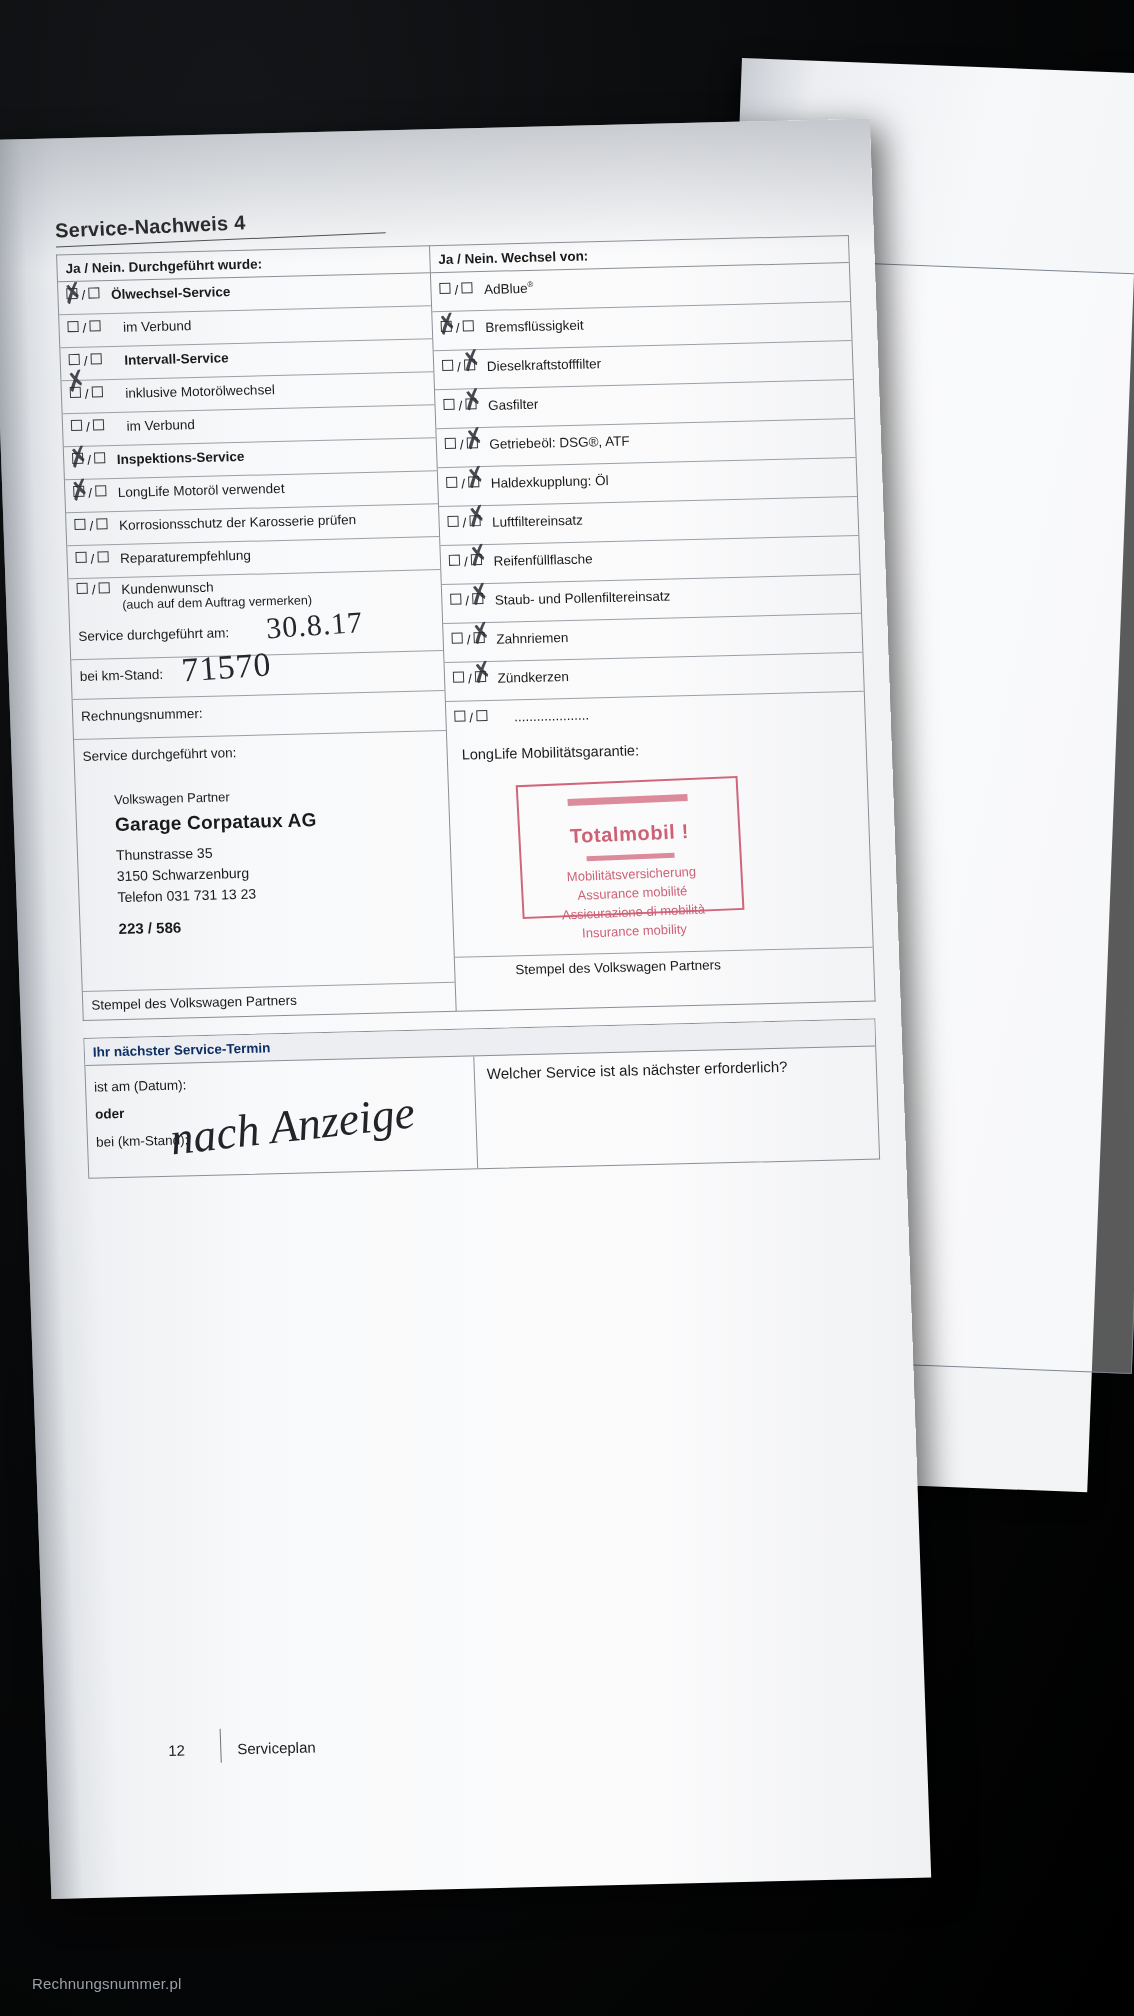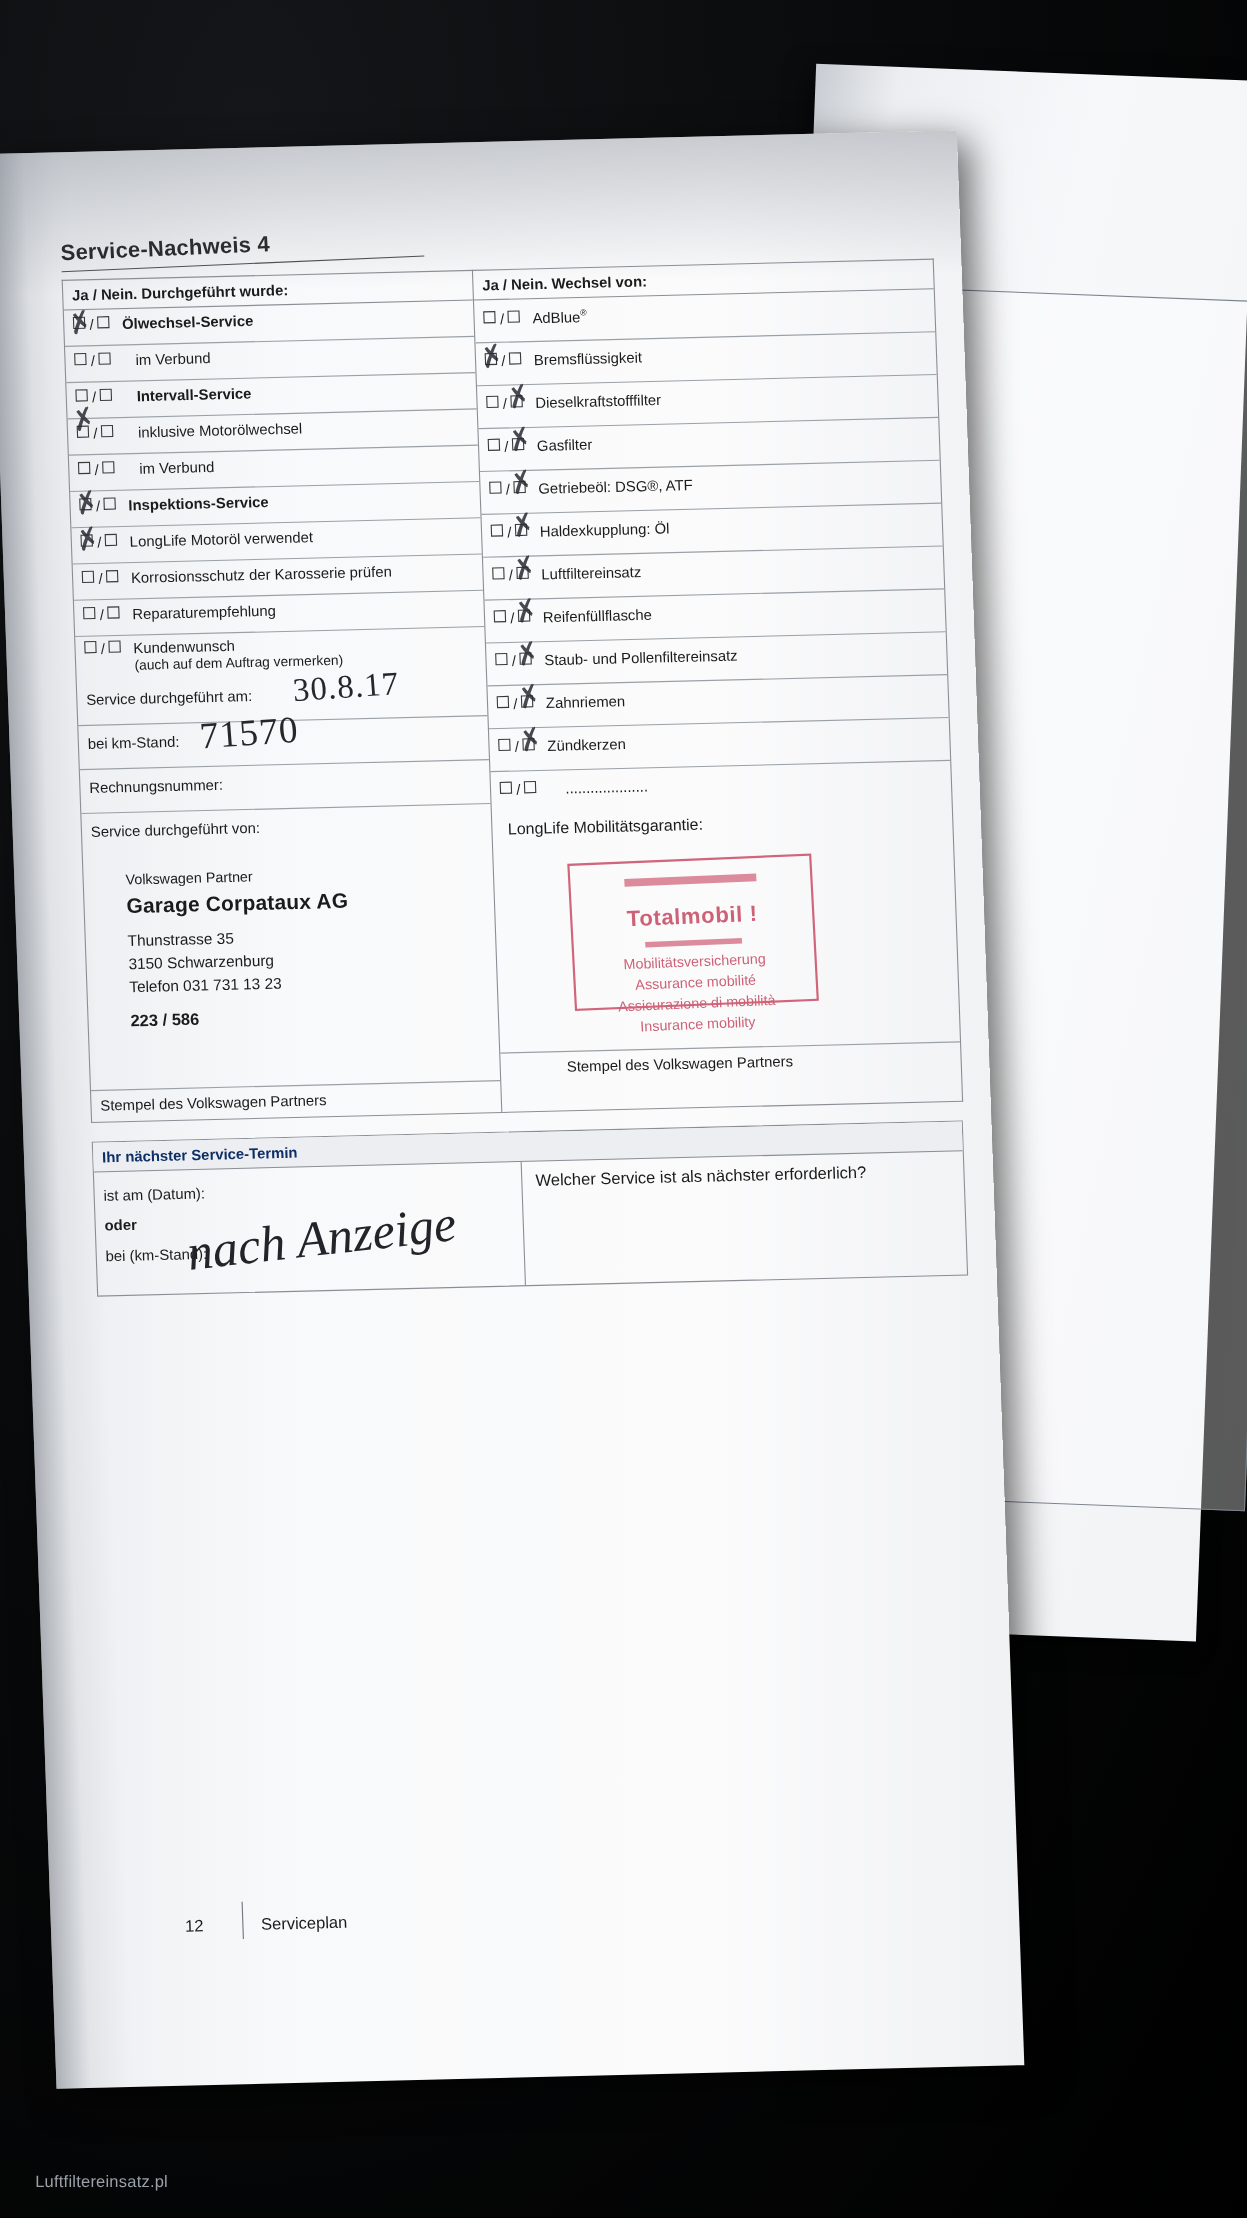--- a/index.html
+++ b/index.html
@@ -502,14 +502,14 @@
 
       <div class="pg-foot">
         <span class="pnum">12</span>
         <span class="sep"></span>
         <span>Serviceplan</span>
       </div>
 
     </div>
   </div>
 
-  <div class="watermark">Luftfiltereinsatz.pl</div>
+  <div class="watermark">Rechnungsnummer.pl</div>
 </div>
 
 </body></html>

